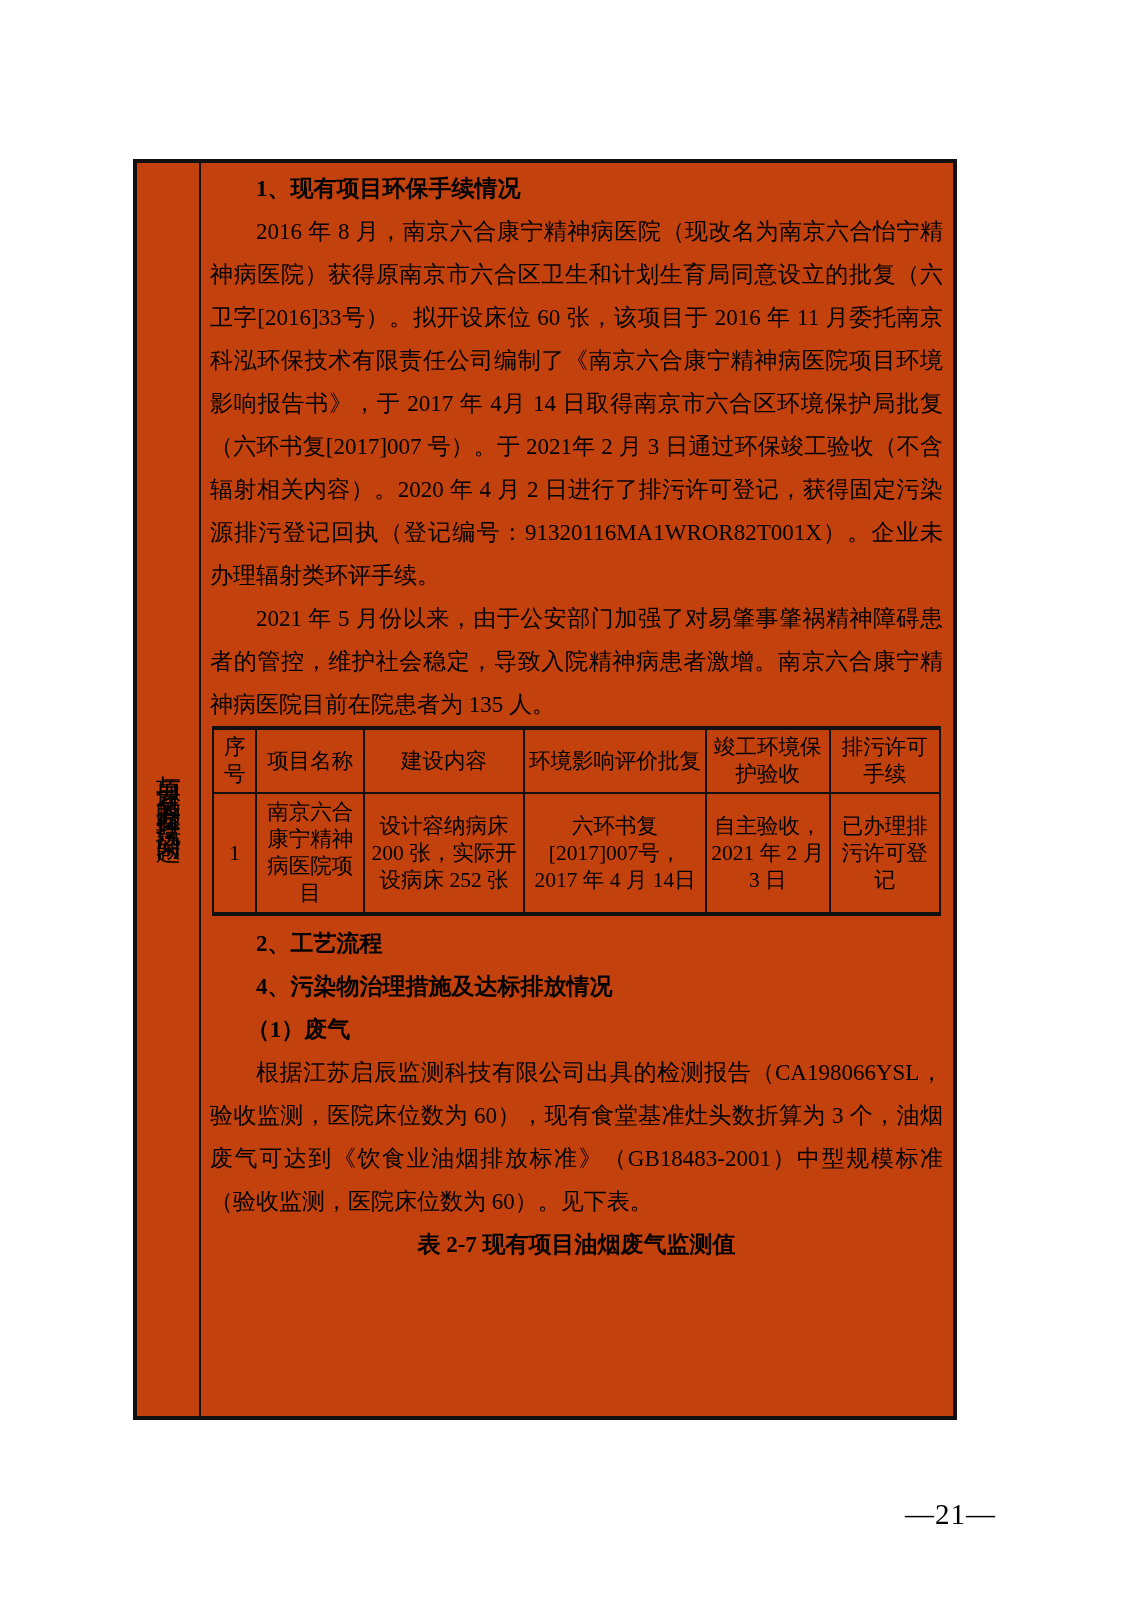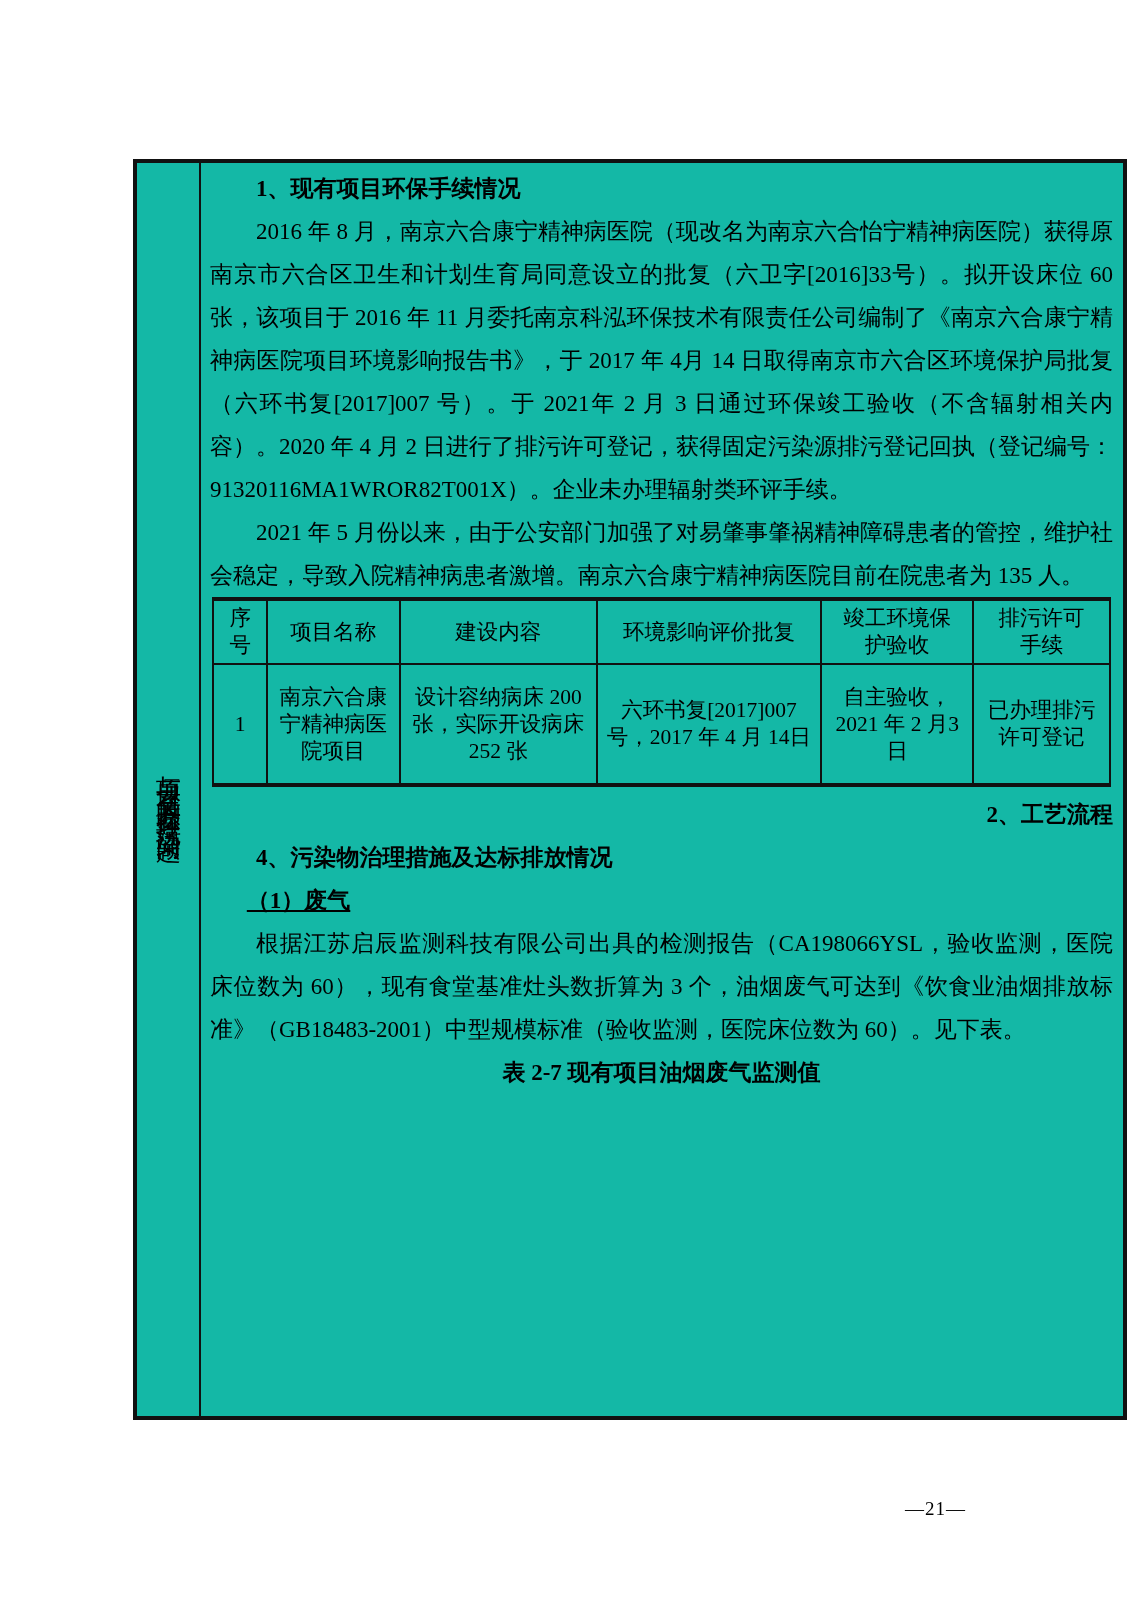--- a/index.html
+++ b/index.html
@@ -7,25 +7,25 @@
     width: 1131px; height: 1600px;
     background: #ffffff;
     color: #000000;
     font-family: "Liberation Serif", "DejaVu Serif", serif;
     position: relative;
     overflow: hidden;
   }
   .frame {
     position: absolute;
     left: 133px; top: 159px;
-    width: 994px; height: 1261px;
+    width: 824px; height: 1261px;
     border: 4px solid #111111;
     box-sizing: border-box;
     display: flex;
-    background: #14b8a6;
+    background: #c2410c;
   }
   .sidebar {
     width: 62px; min-width: 62px;
     border-right: 2px solid #111111;
     display: flex;
     align-items: center;
     justify-content: center;
   }
   .sidebar-text {
     writing-mode: vertical-rl;
@@ -36,24 +36,24 @@
   }
   .main {
     flex: 1;
     padding: 4px 10px 0 9px;
     font-size: 23px;
     line-height: 43px;
     overflow: hidden;
   }
   .main p { margin: 0; }
   .indent { text-indent: 2em; }
-  .sub-indent { text-indent: 1.6em; text-decoration: underline; }
+  .sub-indent { text-indent: 1.6em; }
   .just { text-align: justify; text-justify: inter-character; }
   .h { font-weight: bold; }
-  .mt { margin-top: 6px !important; text-align: right; }
+  .mt { margin-top: 6px !important; }
   .tbl-title {
     text-align: center;
     font-weight: bold;
     margin: 0;
   }
   table {
     width: 99.5%;
     margin: 0 auto;
     border-collapse: collapse;
     table-layout: fixed;
@@ -67,21 +67,21 @@
     padding: 3px 3px;
     line-height: 27px;
     white-space: pre-line;
     overflow: hidden;
   }
   .t26 .hdr td { height: 56px; }
   .t26 .row td { height: 112px; }
   .page-num {
     position: absolute;
     left: 905px; top: 1498px;
-    font-size: 19px;
+    font-size: 29px;
     letter-spacing: 1px;
   }
 </style>
 </head>
 <body>
 
 <div class="frame">
   <div class="sidebar">
     <div class="sidebar-text">与项目有关的原有环境污染问题</div>
   </div>

